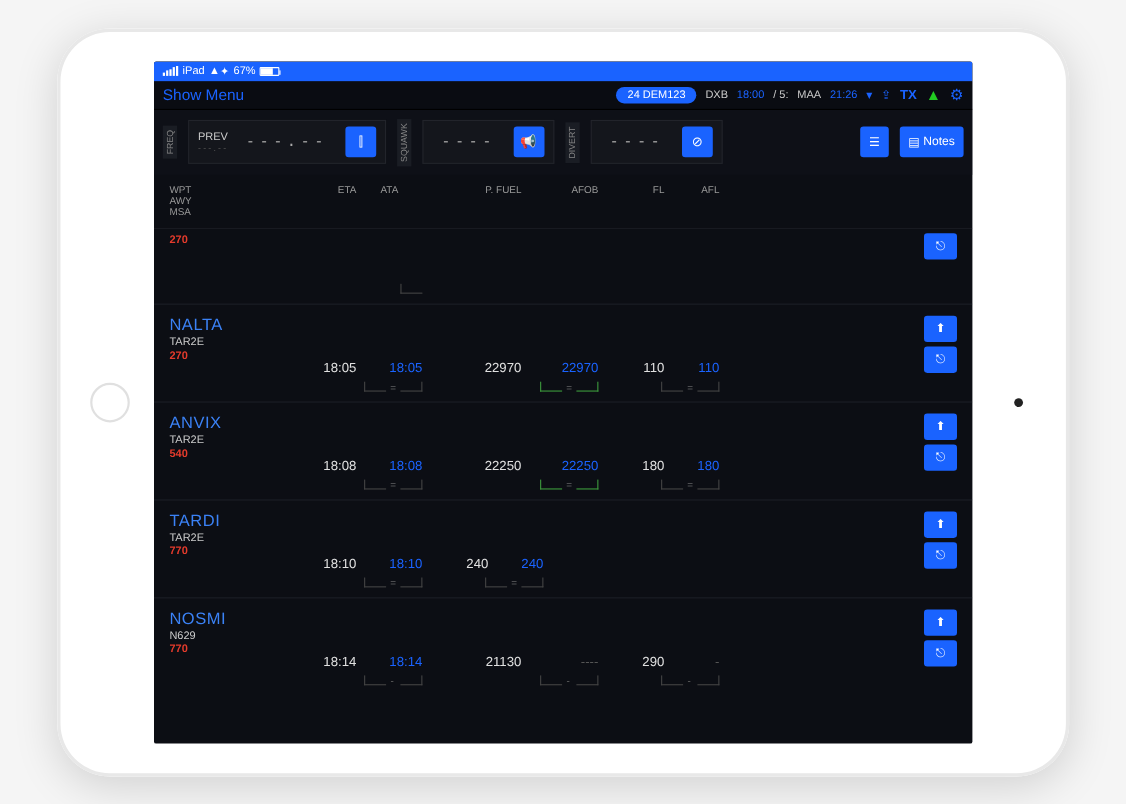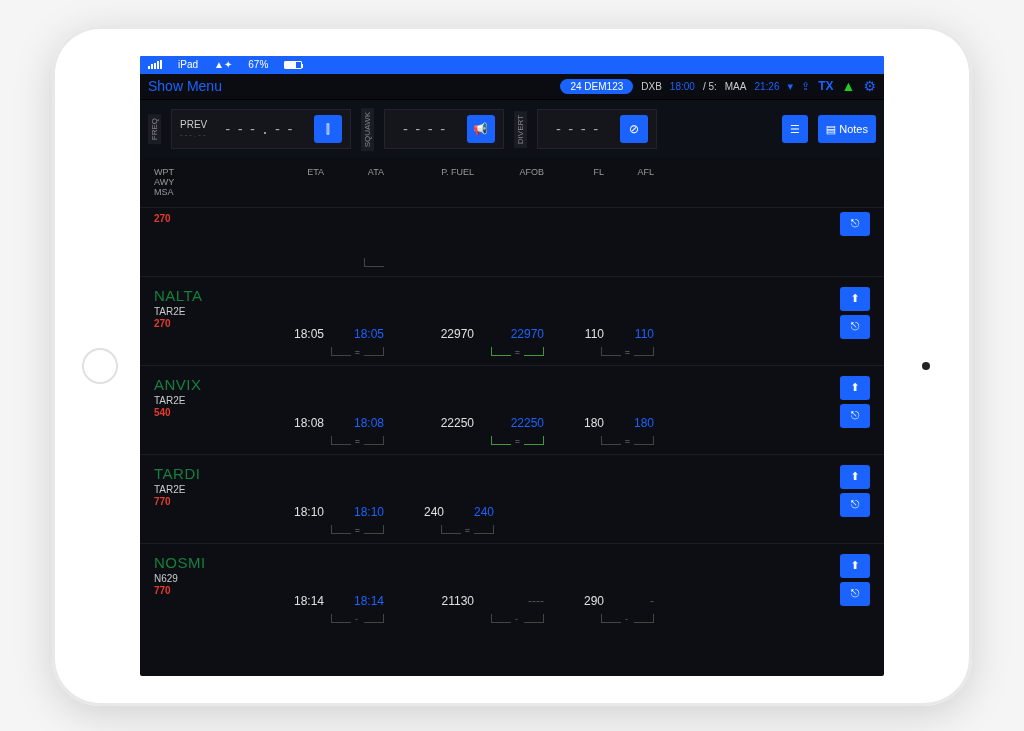--- a/index.html
+++ b/index.html
@@ -4,21 +4,21 @@
 <style>
 * { margin:0; padding:0; box-sizing:border-box; font-family:-apple-system,"Helvetica Neue",Arial,sans-serif; }
 body { background:#f5f5f5; display:flex; align-items:center; justify-content:center; height:731px; width:1024px; }
 .tablet { width:920px; height:680px; background:#fff; border-radius:48px; box-shadow:0 8px 40px rgba(0,0,0,.15), inset 0 0 0 3px #e8e8e8; padding:30px 88px; position:relative; }
 .home-btn { position:absolute; left:30px; top:50%; width:36px; height:36px; border-radius:50%; border:2px solid #e0e0e0; transform:translateY(-50%); }
 .camera { position:absolute; right:42px; top:50%; width:8px; height:8px; border-radius:50%; background:#222; transform:translateY(-50%); }
 .screen { width:100%; height:100%; background:#0c0e14; border-radius:2px; overflow:hidden; display:flex; flex-direction:column; font-size:11px; color:#ccc; }
 
 
 .status { height:18px; background:#1a63ff; color:#fff; display:flex; align-items:center; padding:0 8px; font-size:10px; }
-.status .left, .status .right { display:flex; align-items:center; gap:16px; }
+.status .left, .status .right { display:flex; align-items:center; gap:4px; }
 .status .mid { flex:1; text-align:center; }
 .bars { display:flex; gap:1px; align-items:flex-end; }
 .bars span{ width:2px; background:#fff; }
 .bars span:nth-child(1){height:3px}.bars span:nth-child(2){height:5px}.bars span:nth-child(3){height:6px}.bars span:nth-child(4){height:8px}.bars span:nth-child(5){height:9px}
 .battery { width:18px; height:8px; border:1px solid #fff; border-radius:1px; position:relative; }
 .battery:after{content:"";position:absolute;right:-2px;top:2px;width:1px;height:4px;background:#fff;}
 .battery .fill{background:#fff;height:100%;width:67%;}
 
 
 .header { height:26px; background:#0a0c12; display:flex; align-items:center; padding:0 8px; gap:8px; border-bottom:1px solid #000; }
@@ -35,30 +35,30 @@
 .card { background:#14161c; border:1px solid #22242b; height:40px; display:flex; align-items:center; padding:0 8px; gap:8px; }
 .card.freq{width:180px}.card.squawk{width:120px}.card.divert{width:120px}
 .prev { font-size:10px; color:#ccc; }
 .prev .sub{font-size:8px;color:#555;letter-spacing:2px;display:block;}
 .val-dash { flex:1; text-align:center; font-size:14px; color:#aaa; letter-spacing:4px; font-family:monospace;}
 .btn { width:28px; height:28px; background:#1a63ff; border-radius:3px; display:flex; align-items:center; justify-content:center; color:#fff; font-size:12px;}
 .btn.solid{ background:#1a63ff; padding:0 8px; width:auto; font-size:11px;}
 
 
 .thead { display:flex; padding:8px 14px 10px; font-size:9px; color:#999; align-items:flex-start;}
-.thead .c-wpt{width:110px;} .c-eta{width:60px;text-align:right;} .c-ata{width:60px;text-align:right;}
+.thead .c-wpt{width:110px;} .c-eta{width:60px;text-align:right;} .c-ata{width:60px;text-align:center;}
 .c-pf{width:90px;text-align:right;} .c-afob{width:70px;text-align:right;}
 .c-fl{width:60px;text-align:right;} .c-afl{width:50px;text-align:right;} .c-act{width:50px}
 
 
 .rows{flex:1;overflow:hidden;}
 .row { border-top:1px solid #1c1e26; padding:10px 14px 6px; display:flex; min-height:72px;}
 .row.first{min-height:34px; padding-top:4px;}
 .wpt { width:110px; }
-.wpt .name{color:#15803d;font-size:15px;font-weight:300;letter-spacing:.5px;}
+.wpt .name{color:#3b82f6;font-size:15px;font-weight:300;letter-spacing:.5px;}
 .wpt .awy{color:#ccc;font-size:10px;margin-top:2px;}
 .wpt .msa{color:#e53b2c;font-size:10px;margin-top:1px;font-weight:bold;}
 .cell{font-size:12px;}
 .white{color:#e0e0e0;} .blue{color:#1a63ff;} .dim{color:#555;}
 .orange{color:#d58a3e;}
 .under { height:14px; display:flex; align-items:center; gap:4px; margin-top:4px;}
 .br { width:20px; height:9px; border-left:1px solid #444; border-bottom:1px solid #444;}
 .br.g{border-color:#3c9a3c;}
 .br.o{border-color:#d58a3e;}
 .eq{font-size:9px;color:#888;}

